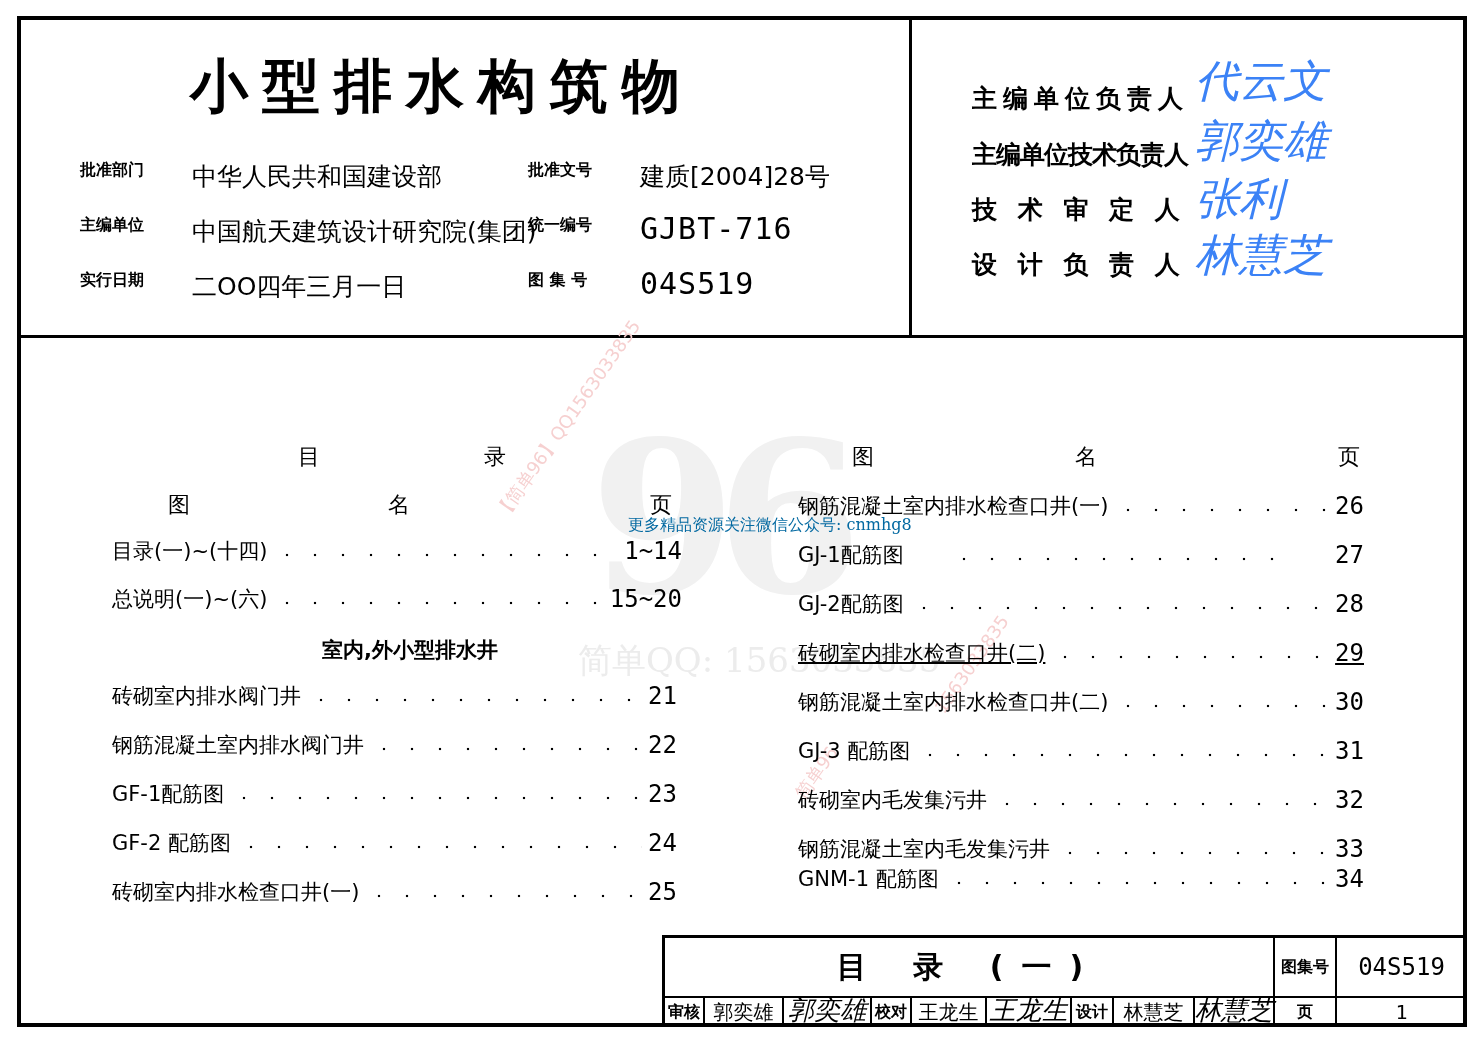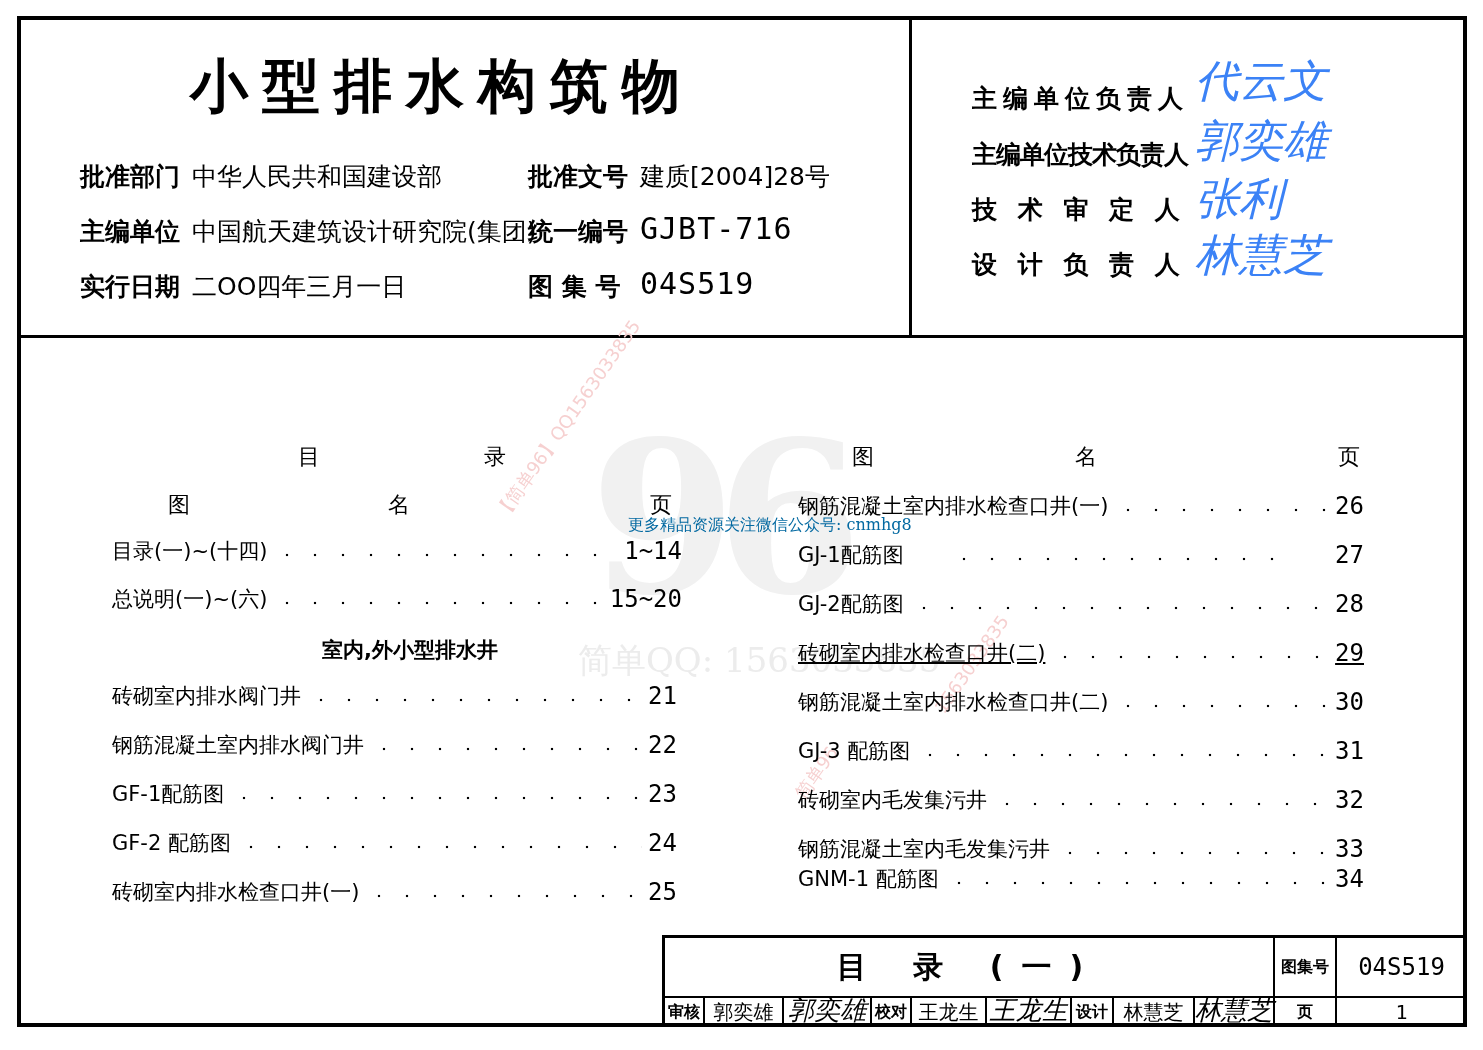--- a/index.html
+++ b/index.html
@@ -5,21 +5,21 @@
   html, body { margin: 0; padding: 0; background: #ffffff; }
   body { width: 1483px; height: 1050px; position: relative; overflow: hidden;
          font-family: "DejaVu Sans", "Liberation Sans", sans-serif; color: #000; }
   .abs { position: absolute; }
   .frame { left: 17px; top: 16px; width: 1442px; height: 1003px; border: 4px solid #000; }
   .vline { background: #000; }
   .hline { background: #000; }
 
   
   .main-title { left: 190px; top: 48px; font-size: 58px; font-weight: bold; letter-spacing: 14px; white-space: nowrap; }
-  .meta-label { font-size: 25px; font-weight: bold; white-space: nowrap; text-align: center; }
+  .meta-label { font-size: 16px; font-weight: bold; white-space: nowrap; text-align: center; }
   .meta-value { font-size: 25px; white-space: nowrap; }
   .meta-code { font-size: 30px; font-family: "DejaVu Sans Mono", "Liberation Mono", monospace; letter-spacing: 1px; white-space: nowrap; }
 
   
   .resp-label { font-size: 25px; font-weight: bold; white-space: nowrap; text-align: center; }
   .sig { font-family: "DejaVu Serif", "Liberation Serif", serif; font-style: italic; white-space: nowrap; color: #3b82f6; }
   .resp-sig { font-size: 44px; left: 1195px; }
 
   
   .toc-head { font-size: 22px; white-space: nowrap; }

